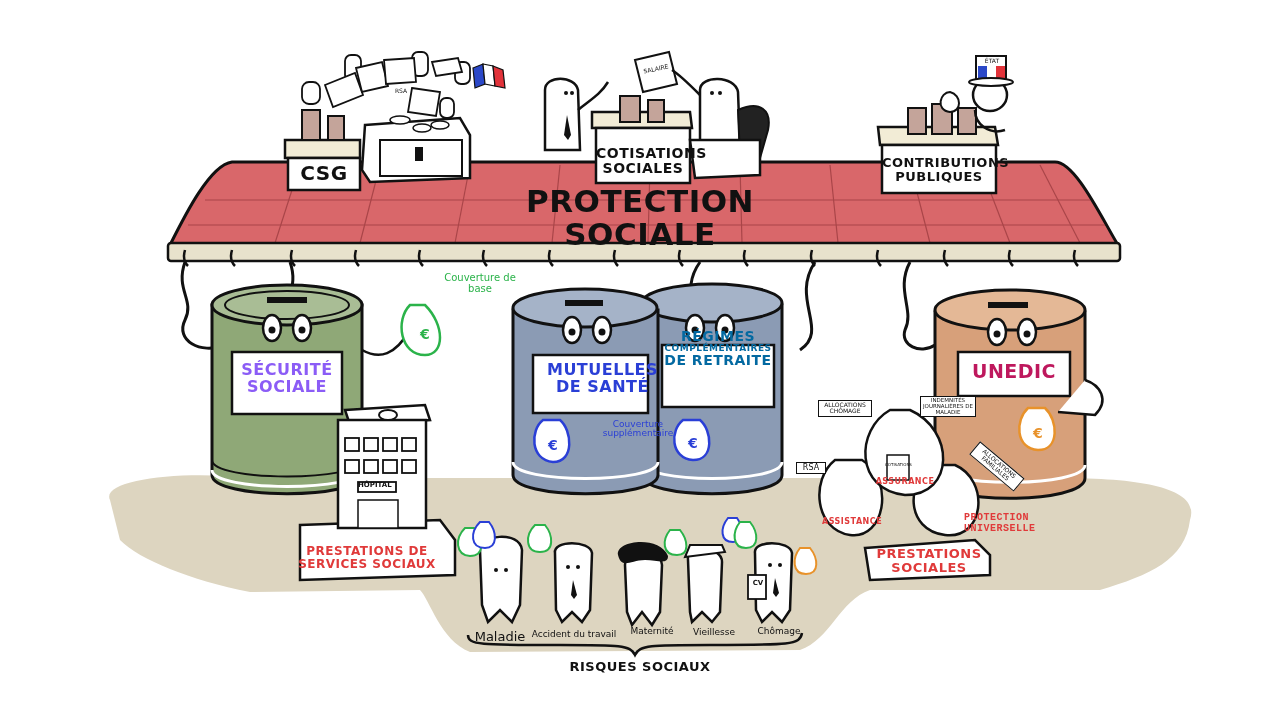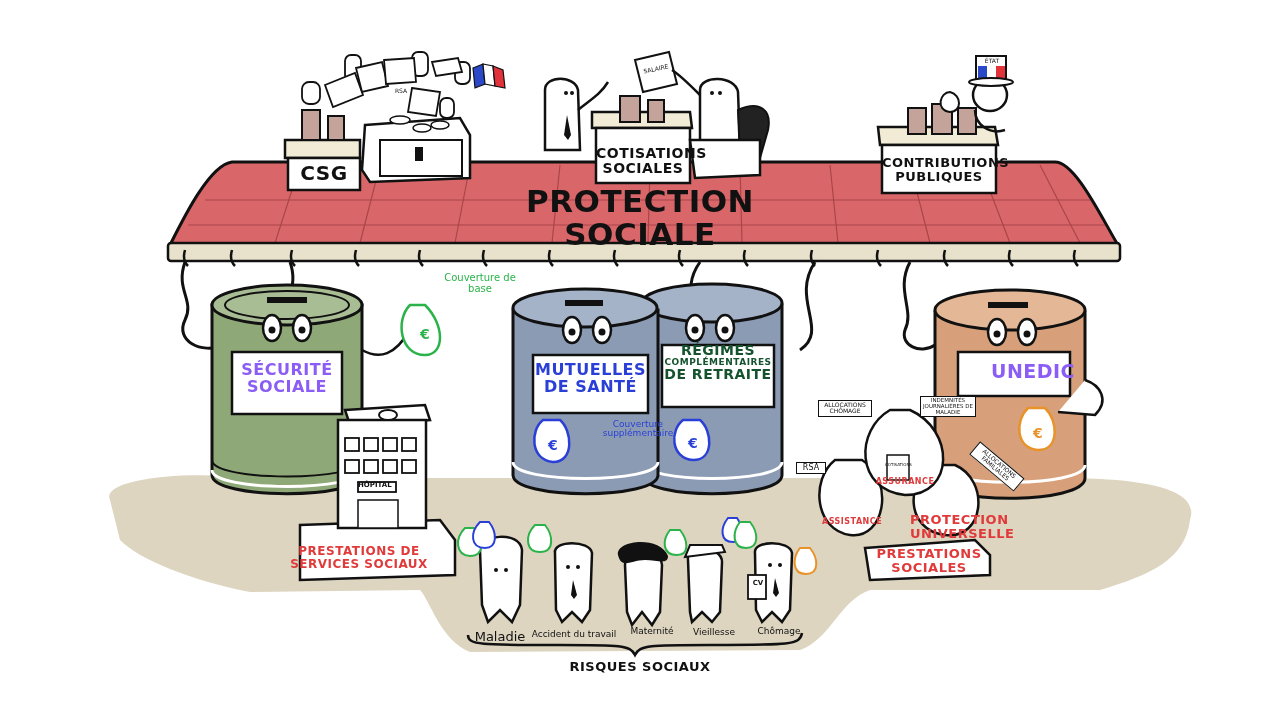--- a/index.html
+++ b/index.html
@@ -265,54 +265,54 @@
 <div class="lbl" style="left:638px; top:66px; width:36px; font-size:6px; transform:rotate(-12deg);">SALAIRE</div>
 <div class="lbl" style="left:978px; top:58px; width:28px; font-size:6px;">ÉTAT</div>
 <div class="lbl" style="left:388px; top:88px; width:26px; font-size:6px;">RSA</div>
 
 <div class="lbl hand" style="left:232px; top:362px; width:110px; font-size:16px; color:#8b5cf6;">
   <div>SÉCURITÉ</div>
   <div>SOCIALE</div>
 </div>
 <div class="lbl" style="left:420px; top:273px; width:80px; font-size:10px; color:#2bb34a;margin-left:20px;">Couverture de base</div>
 
-<div class="lbl hand" style="left:533px; top:362px; width:115px; font-size:16px; color:#2a3fd6;">
+<div class="lbl hand" style="left:533px; top:362px; width:115px; font-size:16px; color:#2a3fd6;padding-left:12px;">
   <div>MUTUELLES</div>
   <div>DE SANTÉ</div>
 </div>
-<div class="lbl hand" style="left:662px; top:343px; width:112px; font-size:14px; color:#14532d;">
+<div class="lbl hand" style="left:662px; top:329px; width:112px; font-size:14px; color:#0369a1;">
   <div>RÉGIMES</div>
   <div style="font-size:9px;text-align:center;">COMPLÉMENTAIRES</div>
   <div>DE RETRAITE</div>
 </div>
 <div class="lbl" style="left:598px; top:420px; width:80px; font-size:9px; color:#2a3fd6;">
   <div>Couverture</div>
   <div>supplémentaire</div>
 </div>
 
-<div class="lbl hand" style="left:958px; top:362px; width:112px; font-size:19px; color:#8b5cf6;margin-left:19px;">UNEDIC</div>
+<div class="lbl hand" style="left:958px; top:362px; width:112px; font-size:19px; color:#be185d;">UNEDIC</div>
 
 <div class="lbl hand" style="left:414px; top:327px; width:22px; font-size:14px; color:#2bb34a;">€</div>
 <div class="lbl hand" style="left:542px; top:438px; width:22px; font-size:14px; color:#2a3fd6;">€</div>
 <div class="lbl hand" style="left:682px; top:436px; width:22px; font-size:14px; color:#2a3fd6;">€</div>
 <div class="lbl hand" style="left:1027px; top:426px; width:22px; font-size:14px; color:#e8922a;">€</div>
 
 <div class="lbl" style="left:358px; top:482px; width:16px; font-size:7px; font-weight:bold;">HÔPITAL</div>
-<div class="lbl hand" style="left:284px; top:545px; width:150px; font-size:12px; color:#e03a3a;">
+<div class="lbl hand" style="left:292px; top:545px; width:150px; font-size:12px; color:#e03a3a;">
   <div>PRESTATIONS DE</div>
   <div>SERVICES SOCIAUX</div>
 </div>
 
 <div class="lbl hand" style="left:870px; top:547px; width:118px; font-size:13px; color:#e03a3a;">
   <div>PRESTATIONS</div>
   <div>SOCIALES</div>
 </div>
 <div class="lbl hand" style="left:870px; top:478px; width:70px; font-size:8px; color:#e03a3a;">ASSURANCE</div>
 <div class="lbl hand" style="left:822px; top:518px; width:60px; font-size:8px; color:#e03a3a;">ASSISTANCE</div>
-<div class="lbl hand" style="left:910px; top:513px; width:60px; font-size:13px; color:#e03a3a;">PROTECTION UNIVERSELLE</div>
+<div class="lbl hand" style="left:964px; top:513px; width:60px; font-size:10px; color:#e03a3a;font-family:Liberation Mono, monospace;">PROTECTION UNIVERSELLE</div>
 <div class="lbl" style="left:885px; top:463px; width:26px; font-size:4px;">COTISATIONS</div>
 
 <div class="lbl" style="left:818px; top:400px; width:50px; font-size:6px; border:1.5px solid #111; background:#fff; padding:1px;">ALLOCATIONS CHÔMAGE</div>
 <div class="lbl" style="left:920px; top:396px; width:52px; font-size:5.5px; border:1.5px solid #111; background:#fff; padding:1px;">INDEMNITÉS JOURNALIÈRES DE MALADIE</div>
 <div class="lbl" style="left:796px; top:462px; width:26px; font-size:8px; border:1.5px solid #111; background:#fff; padding:1px;">RSA</div>
 <div class="lbl" style="left:968px; top:458px; width:54px; font-size:6px; border:1.5px solid #111; background:#fff; padding:1px; transform:rotate(40deg);">ALLOCATIONS FAMILIALES</div>
 
 <div class="lbl" style="left:470px; top:630px; width:60px; font-size:13px;">Maladie</div>
 <div class="lbl" style="left:530px; top:630px; width:88px; font-size:9px;">Accident du travail</div>
 <div class="lbl" style="left:622px; top:627px; width:60px; font-size:9px;">Maternité</div>

